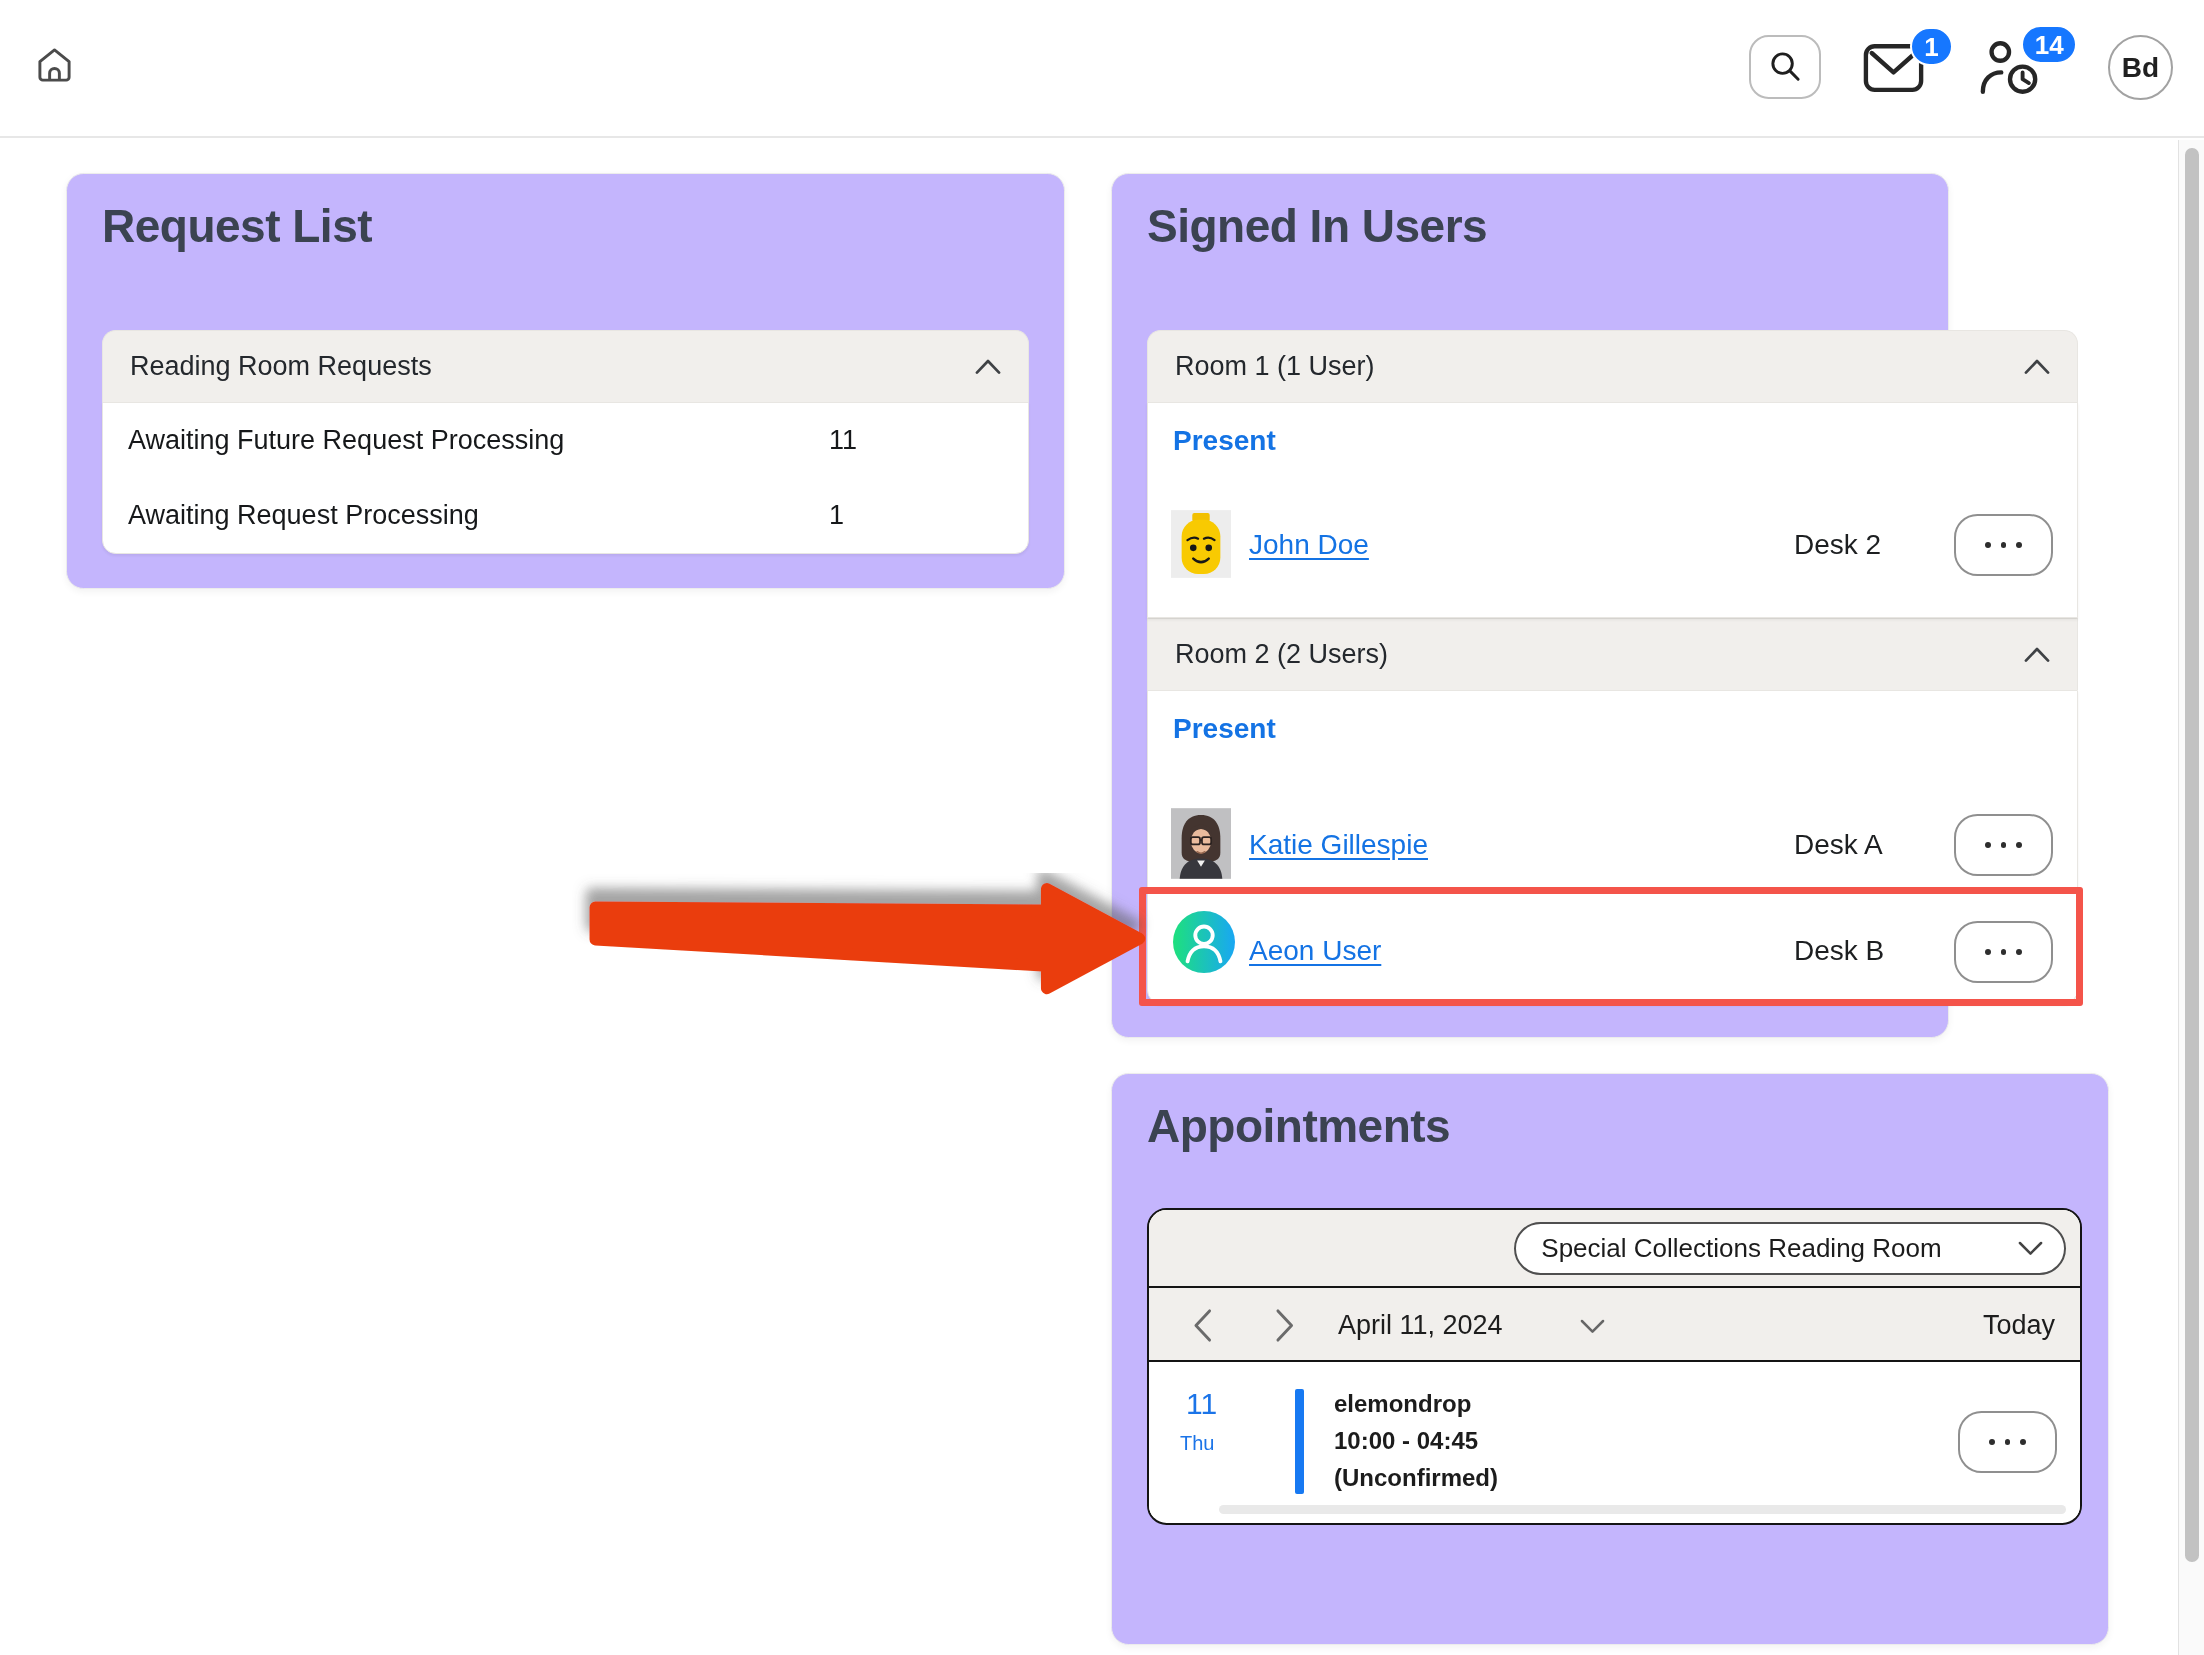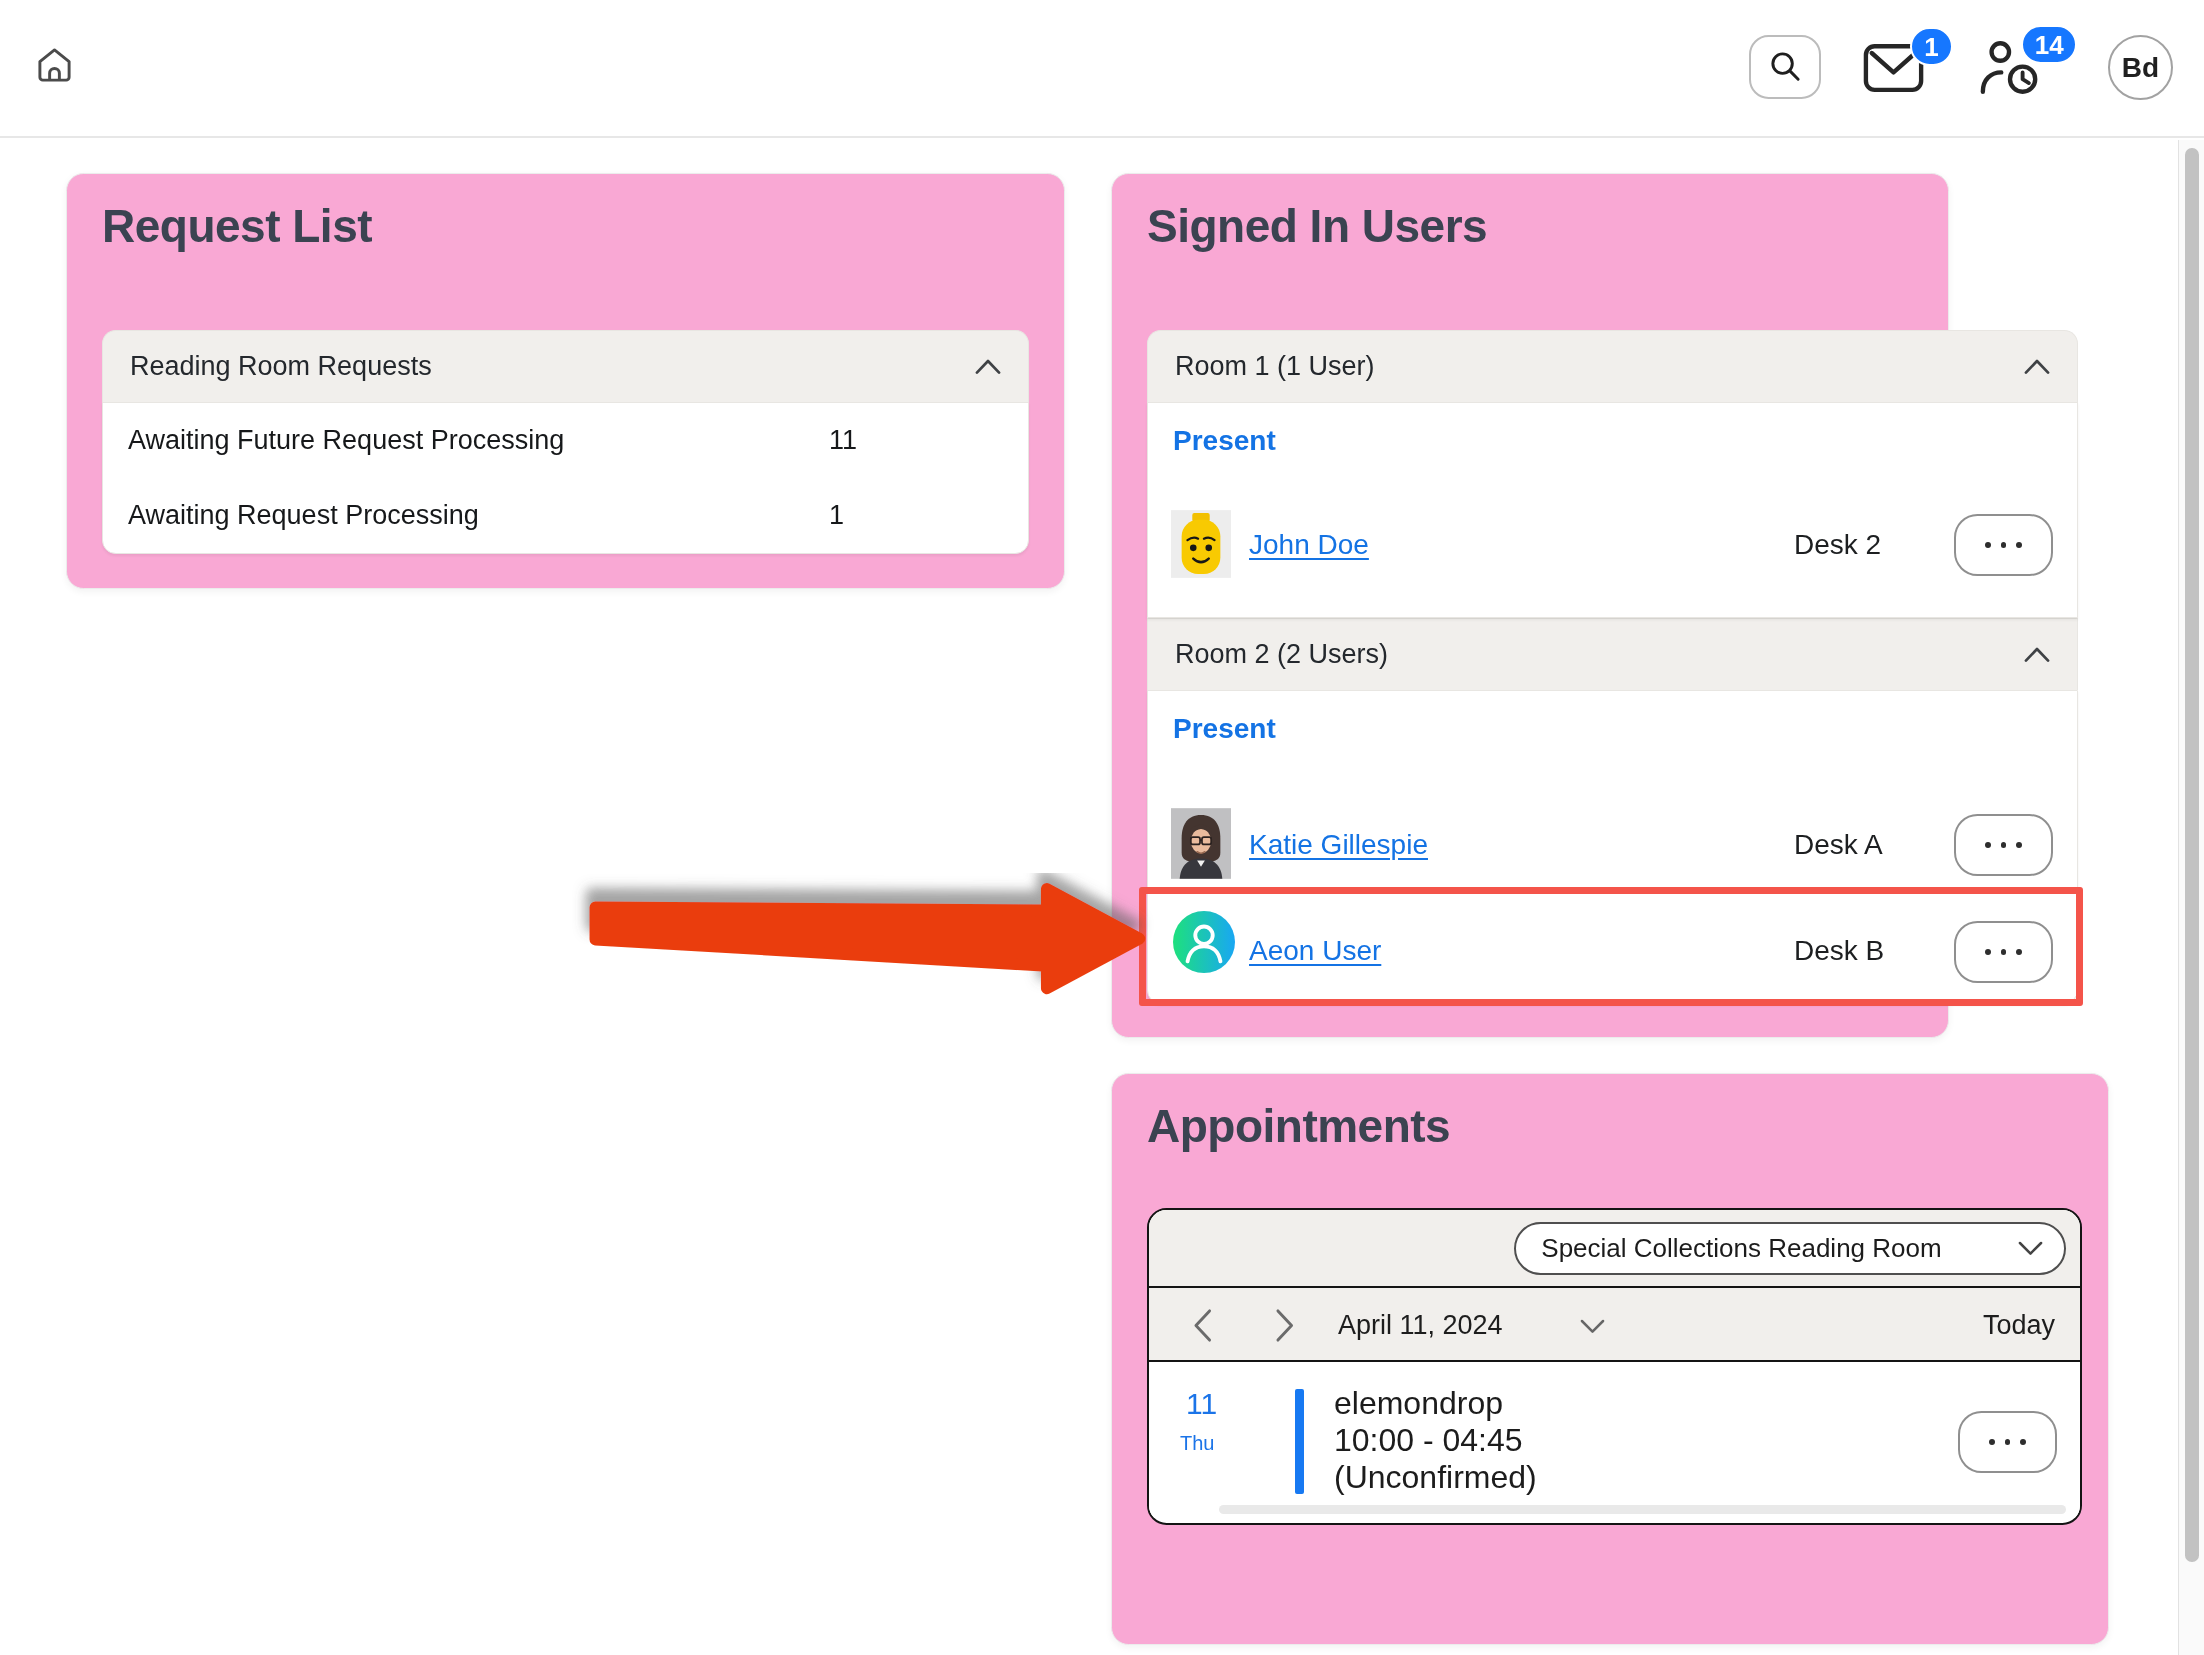--- a/index.html
+++ b/index.html
@@ -18,21 +18,21 @@
                 display:flex; align-items:center; justify-content:center; cursor:pointer; }
   .iconwrap { position:absolute; cursor:pointer; }
   .badge { position:absolute; background:#1677ff; color:#fff; font-weight:700;
            font-size:26px; line-height:37px; height:39px; min-width:43px; text-align:center;
            border-radius:21.5px; padding:0 11.7px; border:2.9px solid #fff; }
   .avatar-btn { position:absolute; left:2108px; top:35px; width:65px; height:65px;
                 border:2px solid #a2a2a2; border-radius:50%; background:#fff;
                 display:flex; align-items:center; justify-content:center;
                 font-size:28px; font-weight:700; color:#202020; cursor:pointer; }
   
-  .card { position:absolute; background:#f9a8d4; border:1px solid #ececec; border-radius:17.6px;
+  .card { position:absolute; background:#c4b5fd; border:1px solid #ececec; border-radius:17.6px;
           box-shadow:0 2.9px 7.8px rgba(0,0,0,.05); }
   .card h2 { position:absolute; left:35px; top:25px; font-size:46px; font-weight:700;
              color:#3b4351; letter-spacing:-0.5px; }
   .card-request { left:66px; top:173px; width:999px; height:416px; }
   .card-signed  { left:1111px; top:173px; width:838px; height:865px; }
   .card-appts   { left:1111px; top:1073px; width:998px; height:572px;padding-left:46px; }
   
   .accordion { position:absolute; left:35px; top:156px; }
   .acc-header { height:72px; background:#f1efec; border:1px solid #e8e6e2; border-bottom:none;
                 display:flex; align-items:center; justify-content:space-between;
@@ -70,21 +70,21 @@
                font-size:27px; color:#1d1d1d; }
   .nav-chev { position:absolute; top:19.5px; width:25px; height:35px; cursor:pointer; }
   .date-label { position:absolute; left:189px; top:21.5px; cursor:pointer; }
   .date-chev { position:absolute; left:431px; top:31px; cursor:pointer; }
   .today { position:absolute; right:25px; top:21.5px; cursor:pointer; }
   .appt-entries { position:relative; height:156px; background:#fff; }
   .day-num { position:absolute; left:37px; top:25px; font-size:30px; color:#1b74e8; }
   .day-wk  { position:absolute; left:31px; top:70px; font-size:20px; color:#1b74e8; }
   .day-bar { position:absolute; left:146px; top:27px; width:8.8px; height:105px;
              background:#1779f2; border-radius:2px; }
-  .appt-text { position:absolute; left:185px; top:23.4px; font-size:32px; line-height:37px; color:#1c1c1c; }
+  .appt-text { position:absolute; left:185px; top:23.4px; font-size:24px; line-height:37px; color:#1c1c1c;font-weight:bold; }
   .h-scroll { position:absolute; left:70px; right:13.7px; bottom:3.9px; height:8.8px;
               background:#e9e9e9; border-radius:4.9px; cursor:pointer; }
   
   .v-scroll { position:absolute; right:0; top:140px; bottom:0; width:26px; background:#fafafa;
               border-left:1px solid #e2e2e2; z-index:6; }
   .v-thumb { position:absolute; left:5.9px; top:7.8px; width:13.7px; height:1414px;
              background:#c2c2c2; border-radius:6.8px; cursor:pointer; }
 </style>
 </head>
 <body>

